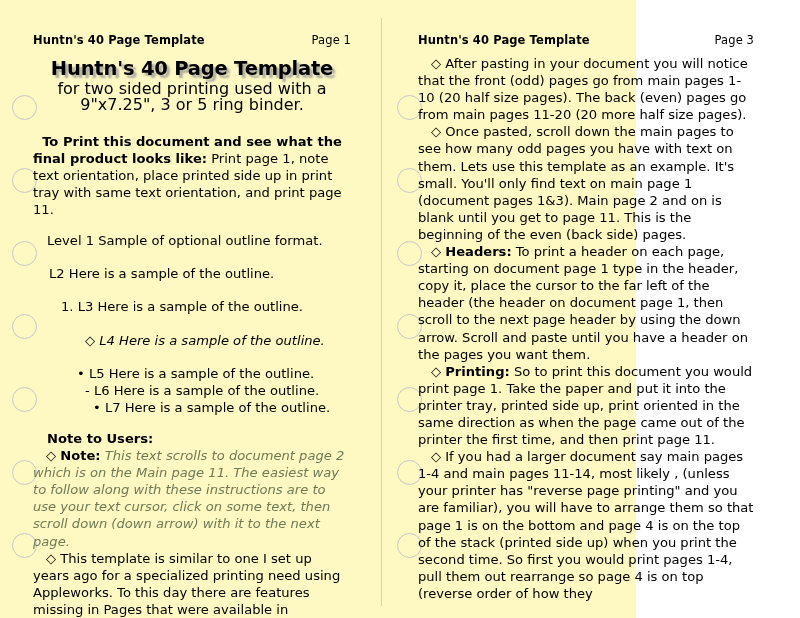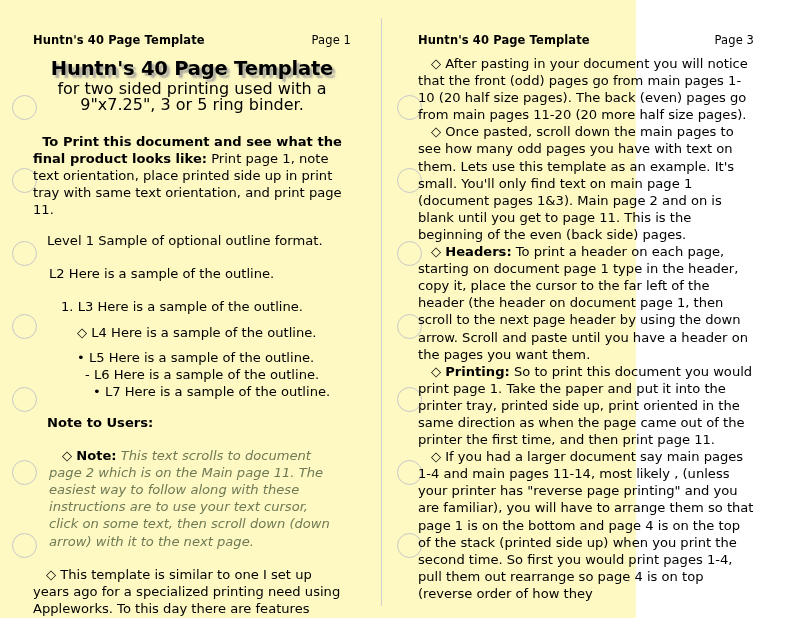--- a/index.html
+++ b/index.html
@@ -124,33 +124,33 @@
     margin: 0;
   }
 
   .outline-head {
     font-weight: normal;
     margin: 0;
     padding-left: 14px;
   }
   .outline-l2 { margin: 16px; padding-left: 0px; }
   .outline-l3 { margin: 0; padding-left: 28px; }
-  .outline-l4 { margin: 8px; padding-left: 36px; }
+  .outline-l4 { margin: 16px; padding-left: 36px; font-style: italic; }
   .outline-l5 { margin: 0; padding-left: 44px; }
   .outline-l6 { margin: 0; padding-left: 52px; }
   .outline-l7 { margin: 0; padding-left: 60px; }
 
   .note-head {
     font-weight: bold;
     margin: 0;
     padding-left: 14px;
   }
 
   .note-body {
-    margin: 16px;
+    margin: 0;
     font-style: italic;
     color: #6f7a55;
     text-indent: 13px;
   }
   .note-body .note-label {
     font-style: normal;
     font-weight: bold;
     color: #000000;
   }
   .note-body .bullet-d {

